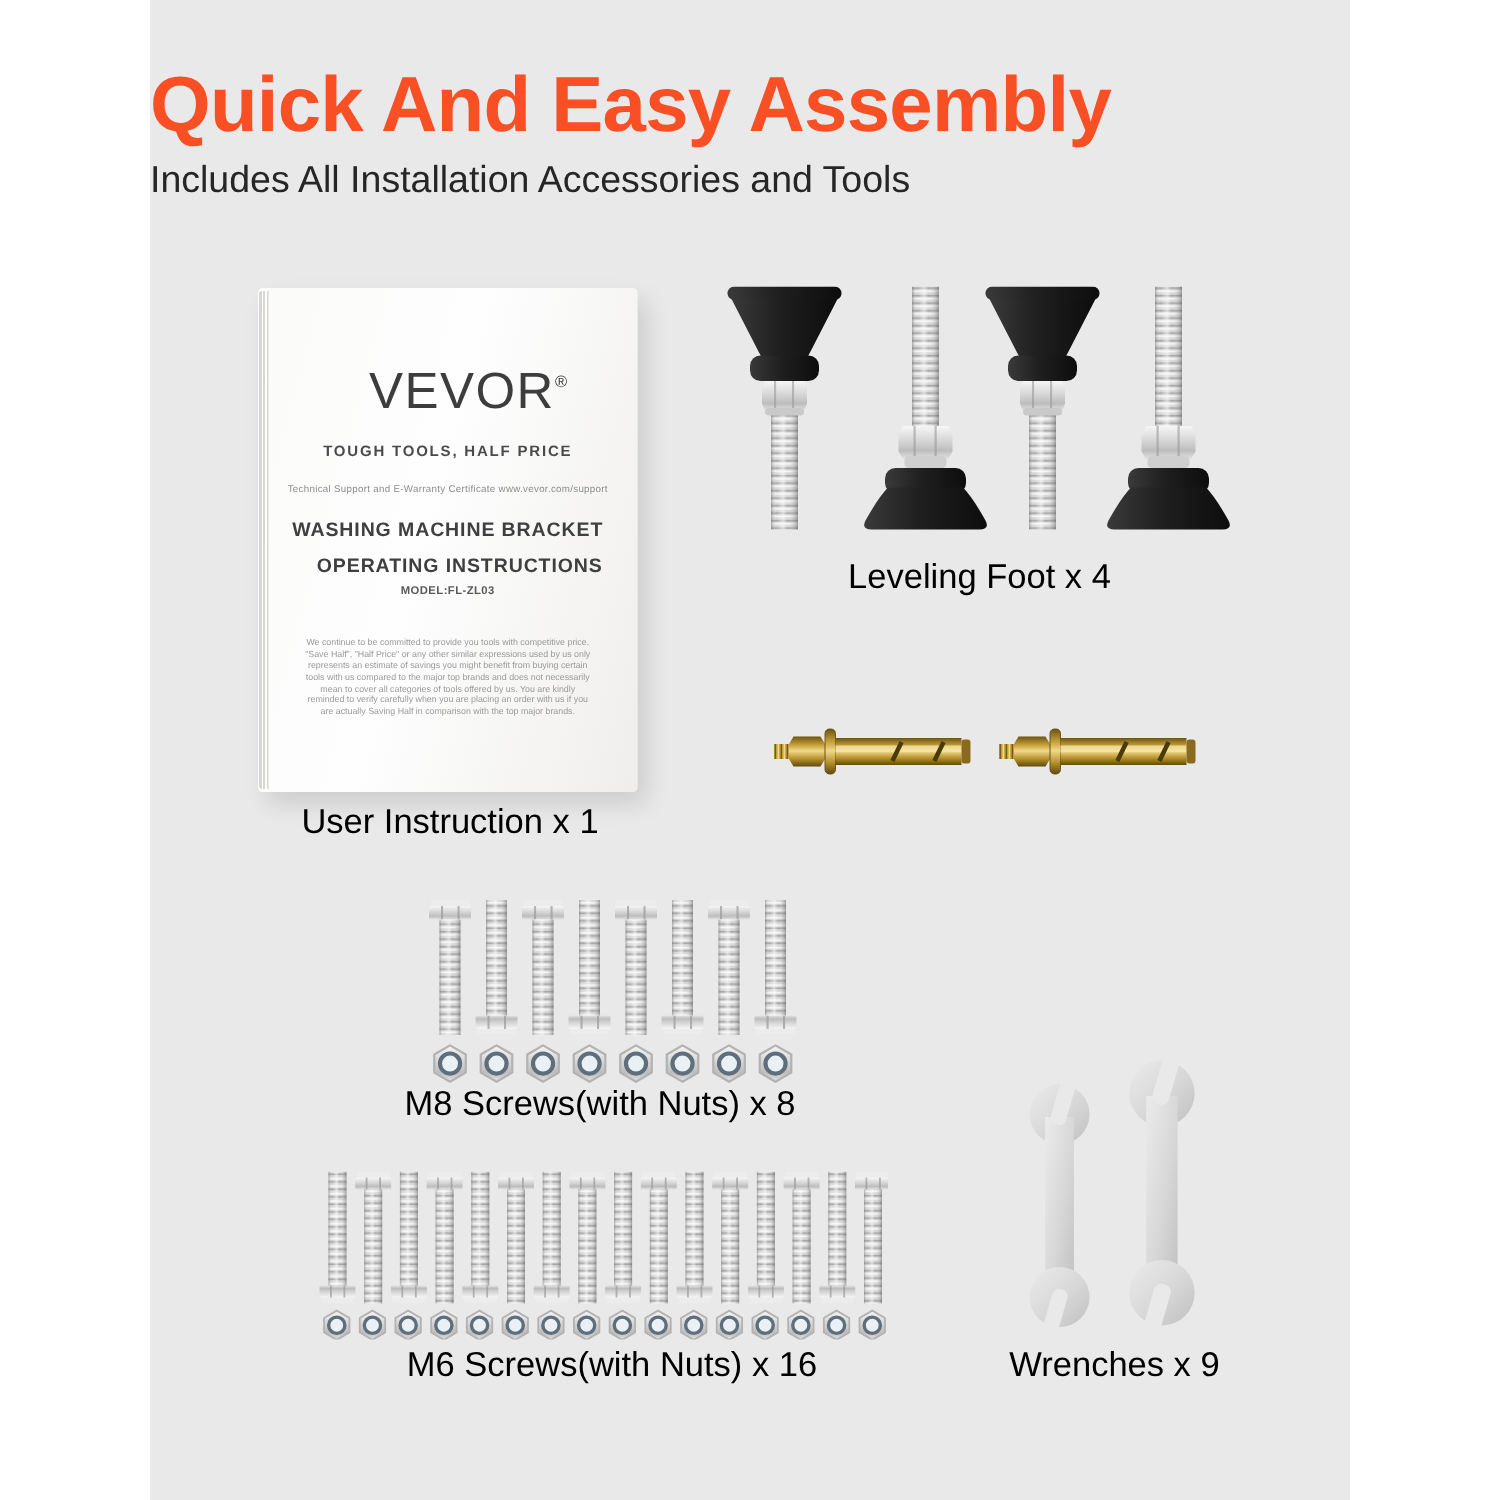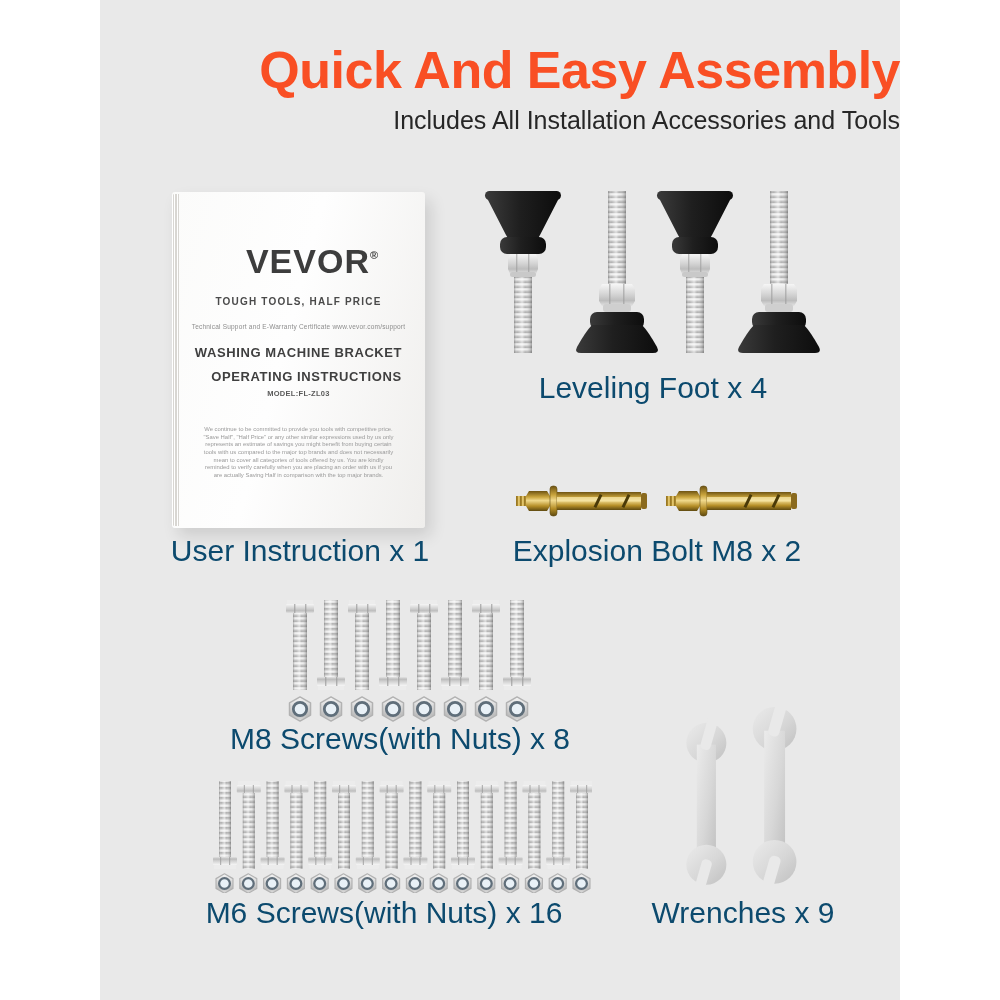--- a/index.html
+++ b/index.html
@@ -1,32 +1,32 @@
 <!DOCTYPE html>
 <html><head>
 <meta charset="utf-8">
 <style>
   html,body{margin:0;padding:0;background:#ffffff;}
   .page{position:relative;width:1000px;height:1000px;background:#ffffff;overflow:hidden;
         font-family:"Liberation Sans", sans-serif;}
   .panel{position:absolute;left:100px;top:0;width:800px;height:1000px;background:#E9E9E9;}
-  .title{position:absolute;left:100px;top:40px;width:800px;text-align:right;
+  .title{position:absolute;left:100px;top:40px;width:800px;text-align:left;
          font-size:52px;font-weight:700;letter-spacing:-0.5px;color:#F94F24;}
-  .subtitle{position:absolute;left:100px;top:106px;width:800px;text-align:right;
+  .subtitle{position:absolute;left:100px;top:106px;width:800px;text-align:left;
             font-size:25px;font-weight:400;color:#262626;}
-  .item-label{position:absolute;text-align:center;font-size:30px;color:#0c4a6e;}
+  .item-label{position:absolute;text-align:center;font-size:23px;color:#000000;}
   
   .manual{position:absolute;left:172px;top:192px;width:253px;height:336px;
           background:linear-gradient(105deg,#fbfbfa 0%,#fefefe 45%,#efeeec 100%);
           border-radius:3px;box-shadow:6px 8px 16px rgba(0,0,0,0.12);
           display:flex;flex-direction:column;align-items:center;text-align:center;}
   .manual::before{content:"";position:absolute;left:0;top:2px;bottom:2px;width:7px;
           background:repeating-linear-gradient(90deg,#ffffff 0 1px,#d8d6d2 1px 2.4px);
           border-radius:3px 0 0 3px;}
-  .mv-brand{margin-top:52px;font-size:34px;font-weight:700;letter-spacing:1px;color:#3d3d3d;line-height:1;margin-left:28px;}
+  .mv-brand{margin-top:52px;font-size:34px;font-weight:400;letter-spacing:1px;color:#3d3d3d;line-height:1;margin-left:28px;}
   .mv-reg{font-size:11px;vertical-align:14px;}
   .mv-tagline{margin-top:18px;font-size:10px;font-weight:700;letter-spacing:1.2px;color:#4a4a4a;}
   .mv-support{margin-top:16px;font-size:6.5px;color:#8d8d8d;letter-spacing:0.2px;}
   .mv-h1{margin-top:15px;font-size:13px;font-weight:700;letter-spacing:0.6px;color:#3f3f3f;text-align:right;}
   .mv-h2{margin-top:9px;font-size:13px;font-weight:700;letter-spacing:0.6px;color:#3f3f3f;margin-left:16px;}
   .mv-model{margin-top:5px;font-size:7.5px;font-weight:700;color:#5a5a5a;letter-spacing:0.3px;}
   .mv-disc{margin-top:28px;width:196px;font-size:5.9px;line-height:1.3;color:#9a9a9a;}
   svg{position:absolute;display:block;}
 </style>
 </head>
@@ -168,21 +168,20 @@
     <use href="#footDown" x="104" y="0"></use>
     <use href="#footUp" x="190" y="0"></use>
     <use href="#footDown" x="266" y="0"></use>
   </svg>
   <div class="item-label" style="left:503px;top:371px;width:300px;">Leveling Foot x 4</div>
 
   <svg style="left:514px;top:482px;" width="290" height="38" viewBox="0 0 290 38">
     <use href="#expBolt" x="2" y="1"></use>
     <use href="#expBolt" x="152" y="1"></use>
   </svg>
-  <div class="item-label" style="left:482px;top:534px;width:350px;">Explosion Bolt M8 x 2</div>
 
   <svg style="left:283px;top:600px;" width="252" height="122" viewBox="0 0 252 122">
     <use href="#m8bolt" transform="translate(0,0)"></use>
     <use href="#m8bolt" transform="translate(31,90) scale(1,-1)"></use>
     <use href="#m8bolt" transform="translate(62,0)"></use>
     <use href="#m8bolt" transform="translate(93,90) scale(1,-1)"></use>
     <use href="#m8bolt" transform="translate(124,0)"></use>
     <use href="#m8bolt" transform="translate(155,90) scale(1,-1)"></use>
     <use href="#m8bolt" transform="translate(186,0)"></use>
     <use href="#m8bolt" transform="translate(217,90) scale(1,-1)"></use>
@@ -224,20 +223,20 @@
     <use href="#nut" transform="translate(168.6,92) scale(0.75)"></use>
     <use href="#nut" transform="translate(192.4,92) scale(0.75)"></use>
     <use href="#nut" transform="translate(216.2,92) scale(0.75)"></use>
     <use href="#nut" transform="translate(240,92) scale(0.75)"></use>
     <use href="#nut" transform="translate(263.8,92) scale(0.75)"></use>
     <use href="#nut" transform="translate(287.6,92) scale(0.75)"></use>
     <use href="#nut" transform="translate(311.4,92) scale(0.75)"></use>
     <use href="#nut" transform="translate(335.2,92) scale(0.75)"></use>
     <use href="#nut" transform="translate(359,92) scale(0.75)"></use>
   </svg>
-  <div class="item-label" style="left:184px;top:896px;width:400px;">M6 Screws(with Nuts) x 16</div>
+  <div class="item-label" style="left:208px;top:896px;width:400px;">M6 Screws(with Nuts) x 16</div>
 
   <svg style="left:680px;top:706px;" width="125" height="185" viewBox="0 0 125 185">
     <use href="#wrench" transform="translate(2,16) scale(0.87)"></use>
     <use href="#wrench" transform="translate(68,0) scale(0.95)"></use>
   </svg>
   <div class="item-label" style="left:593px;top:896px;width:300px;">Wrenches x 9</div>
 </div>
 
 </body></html>

